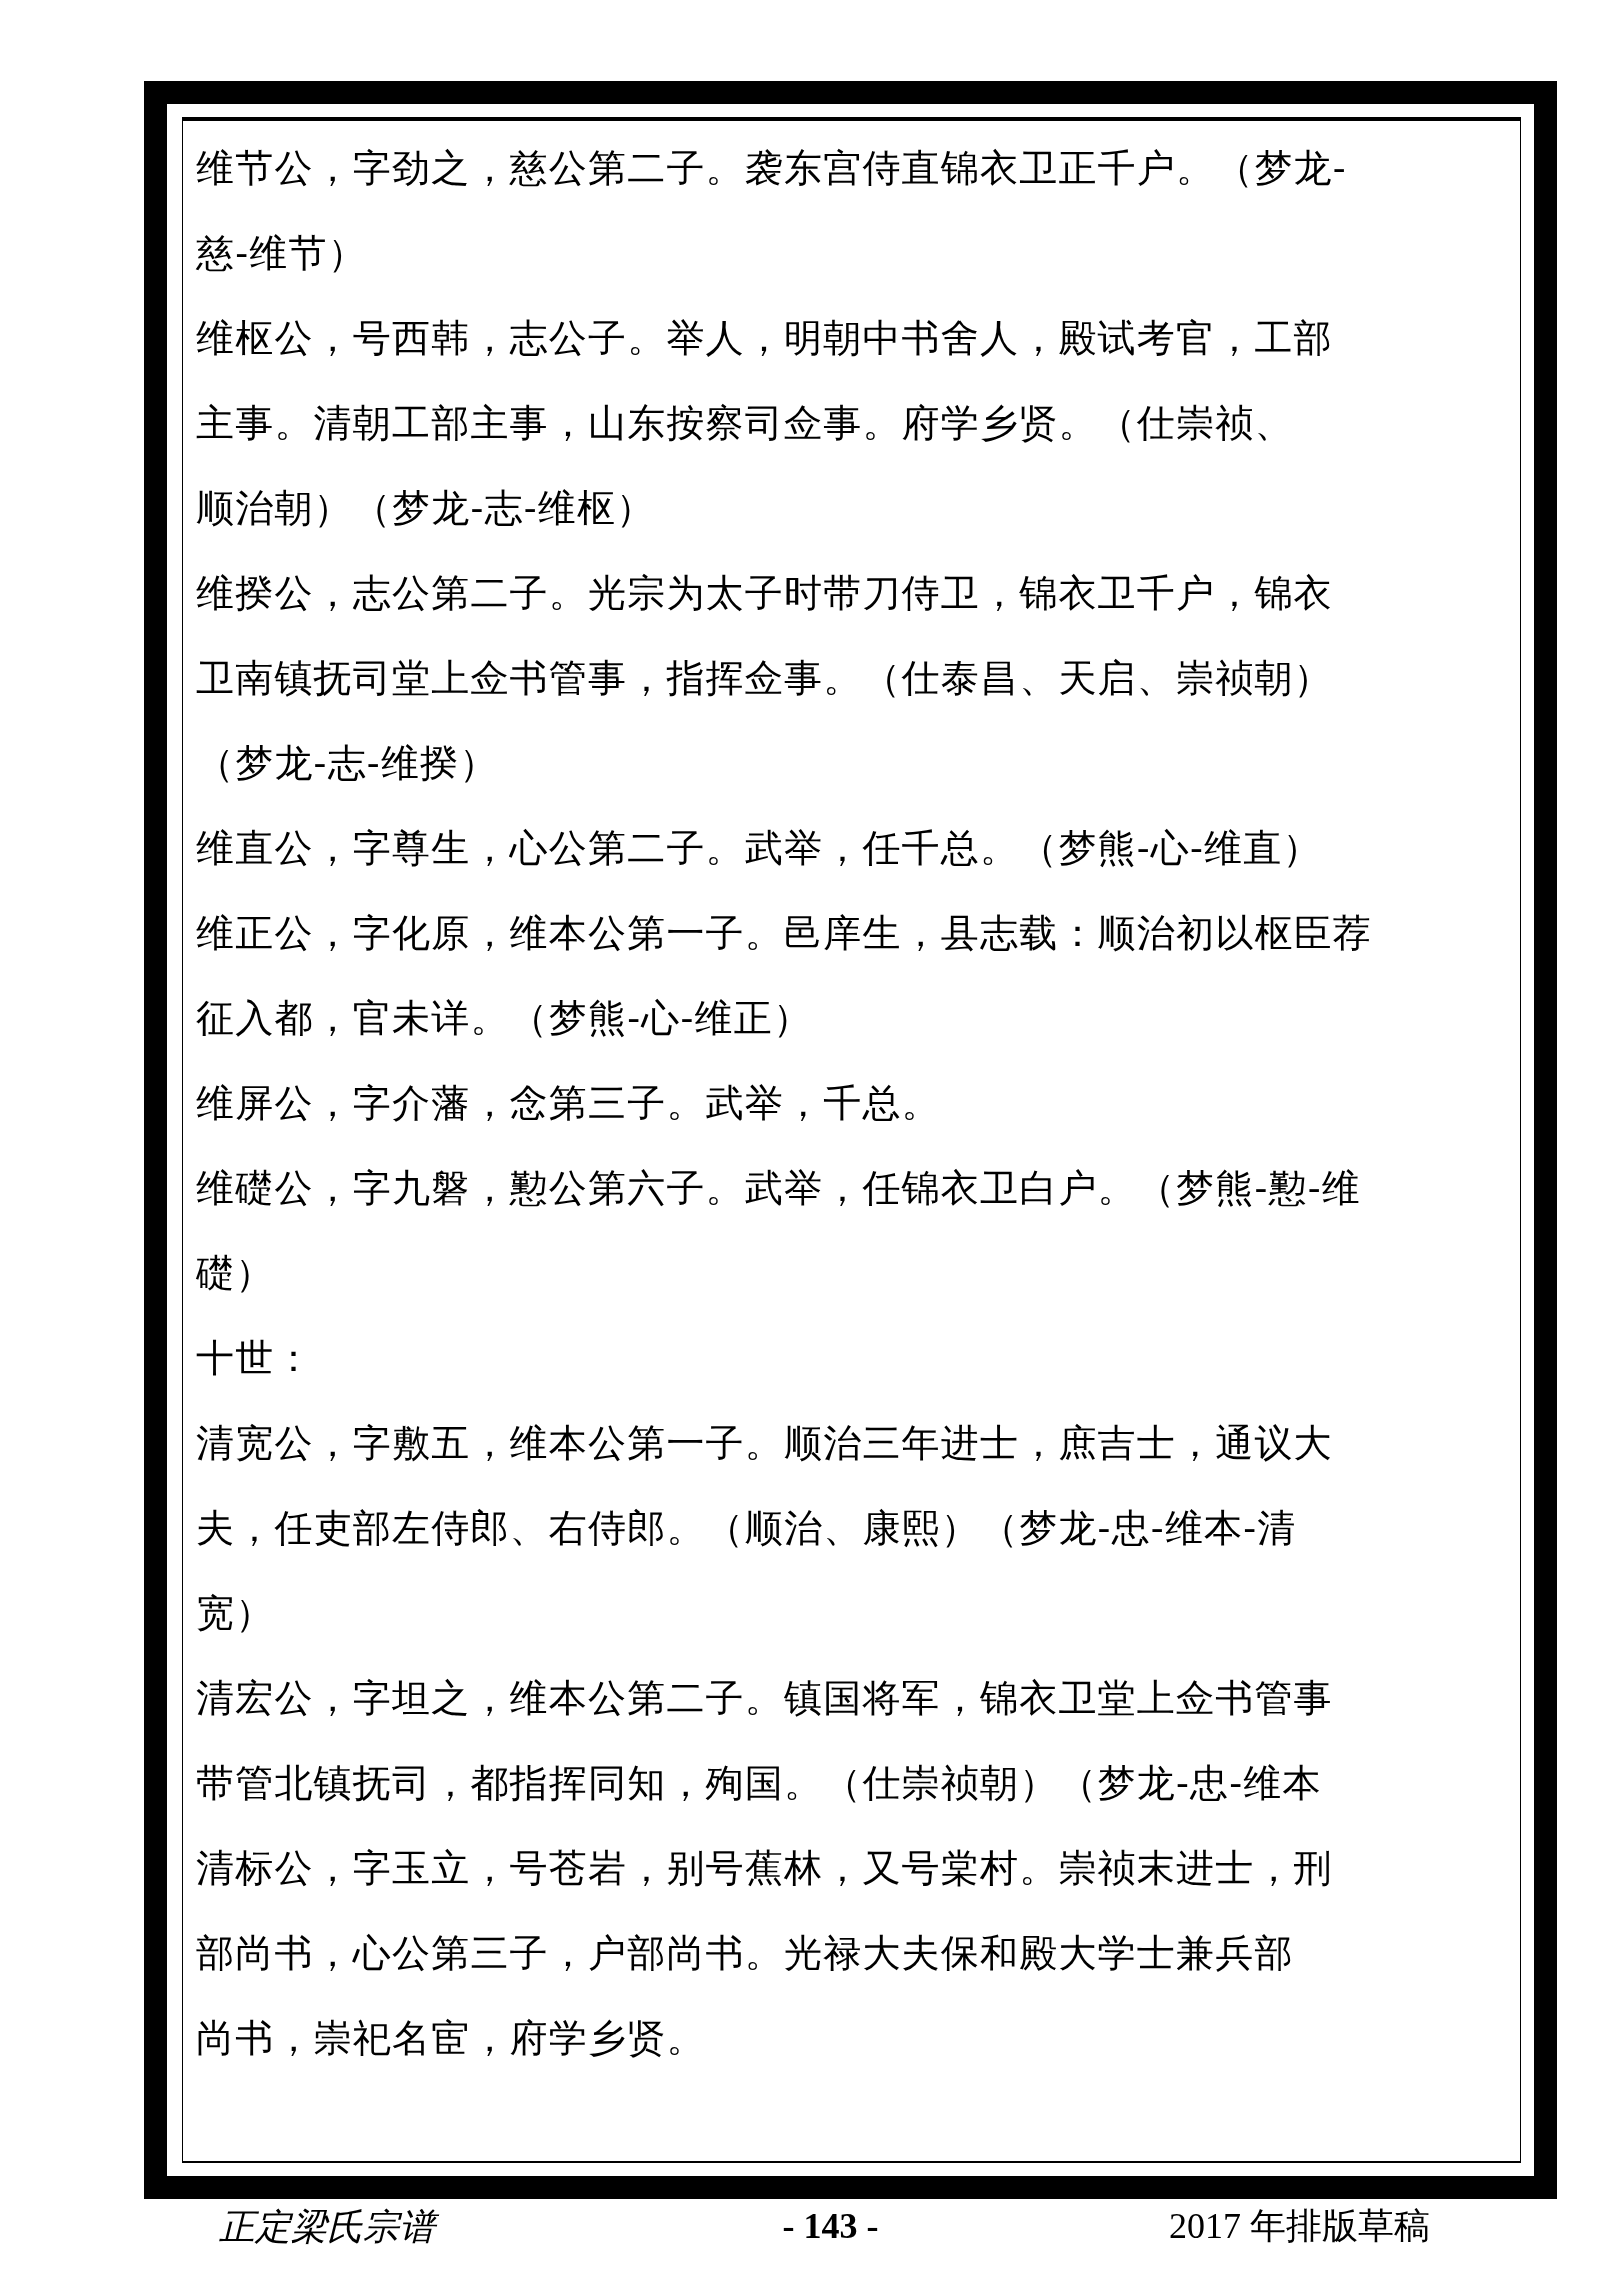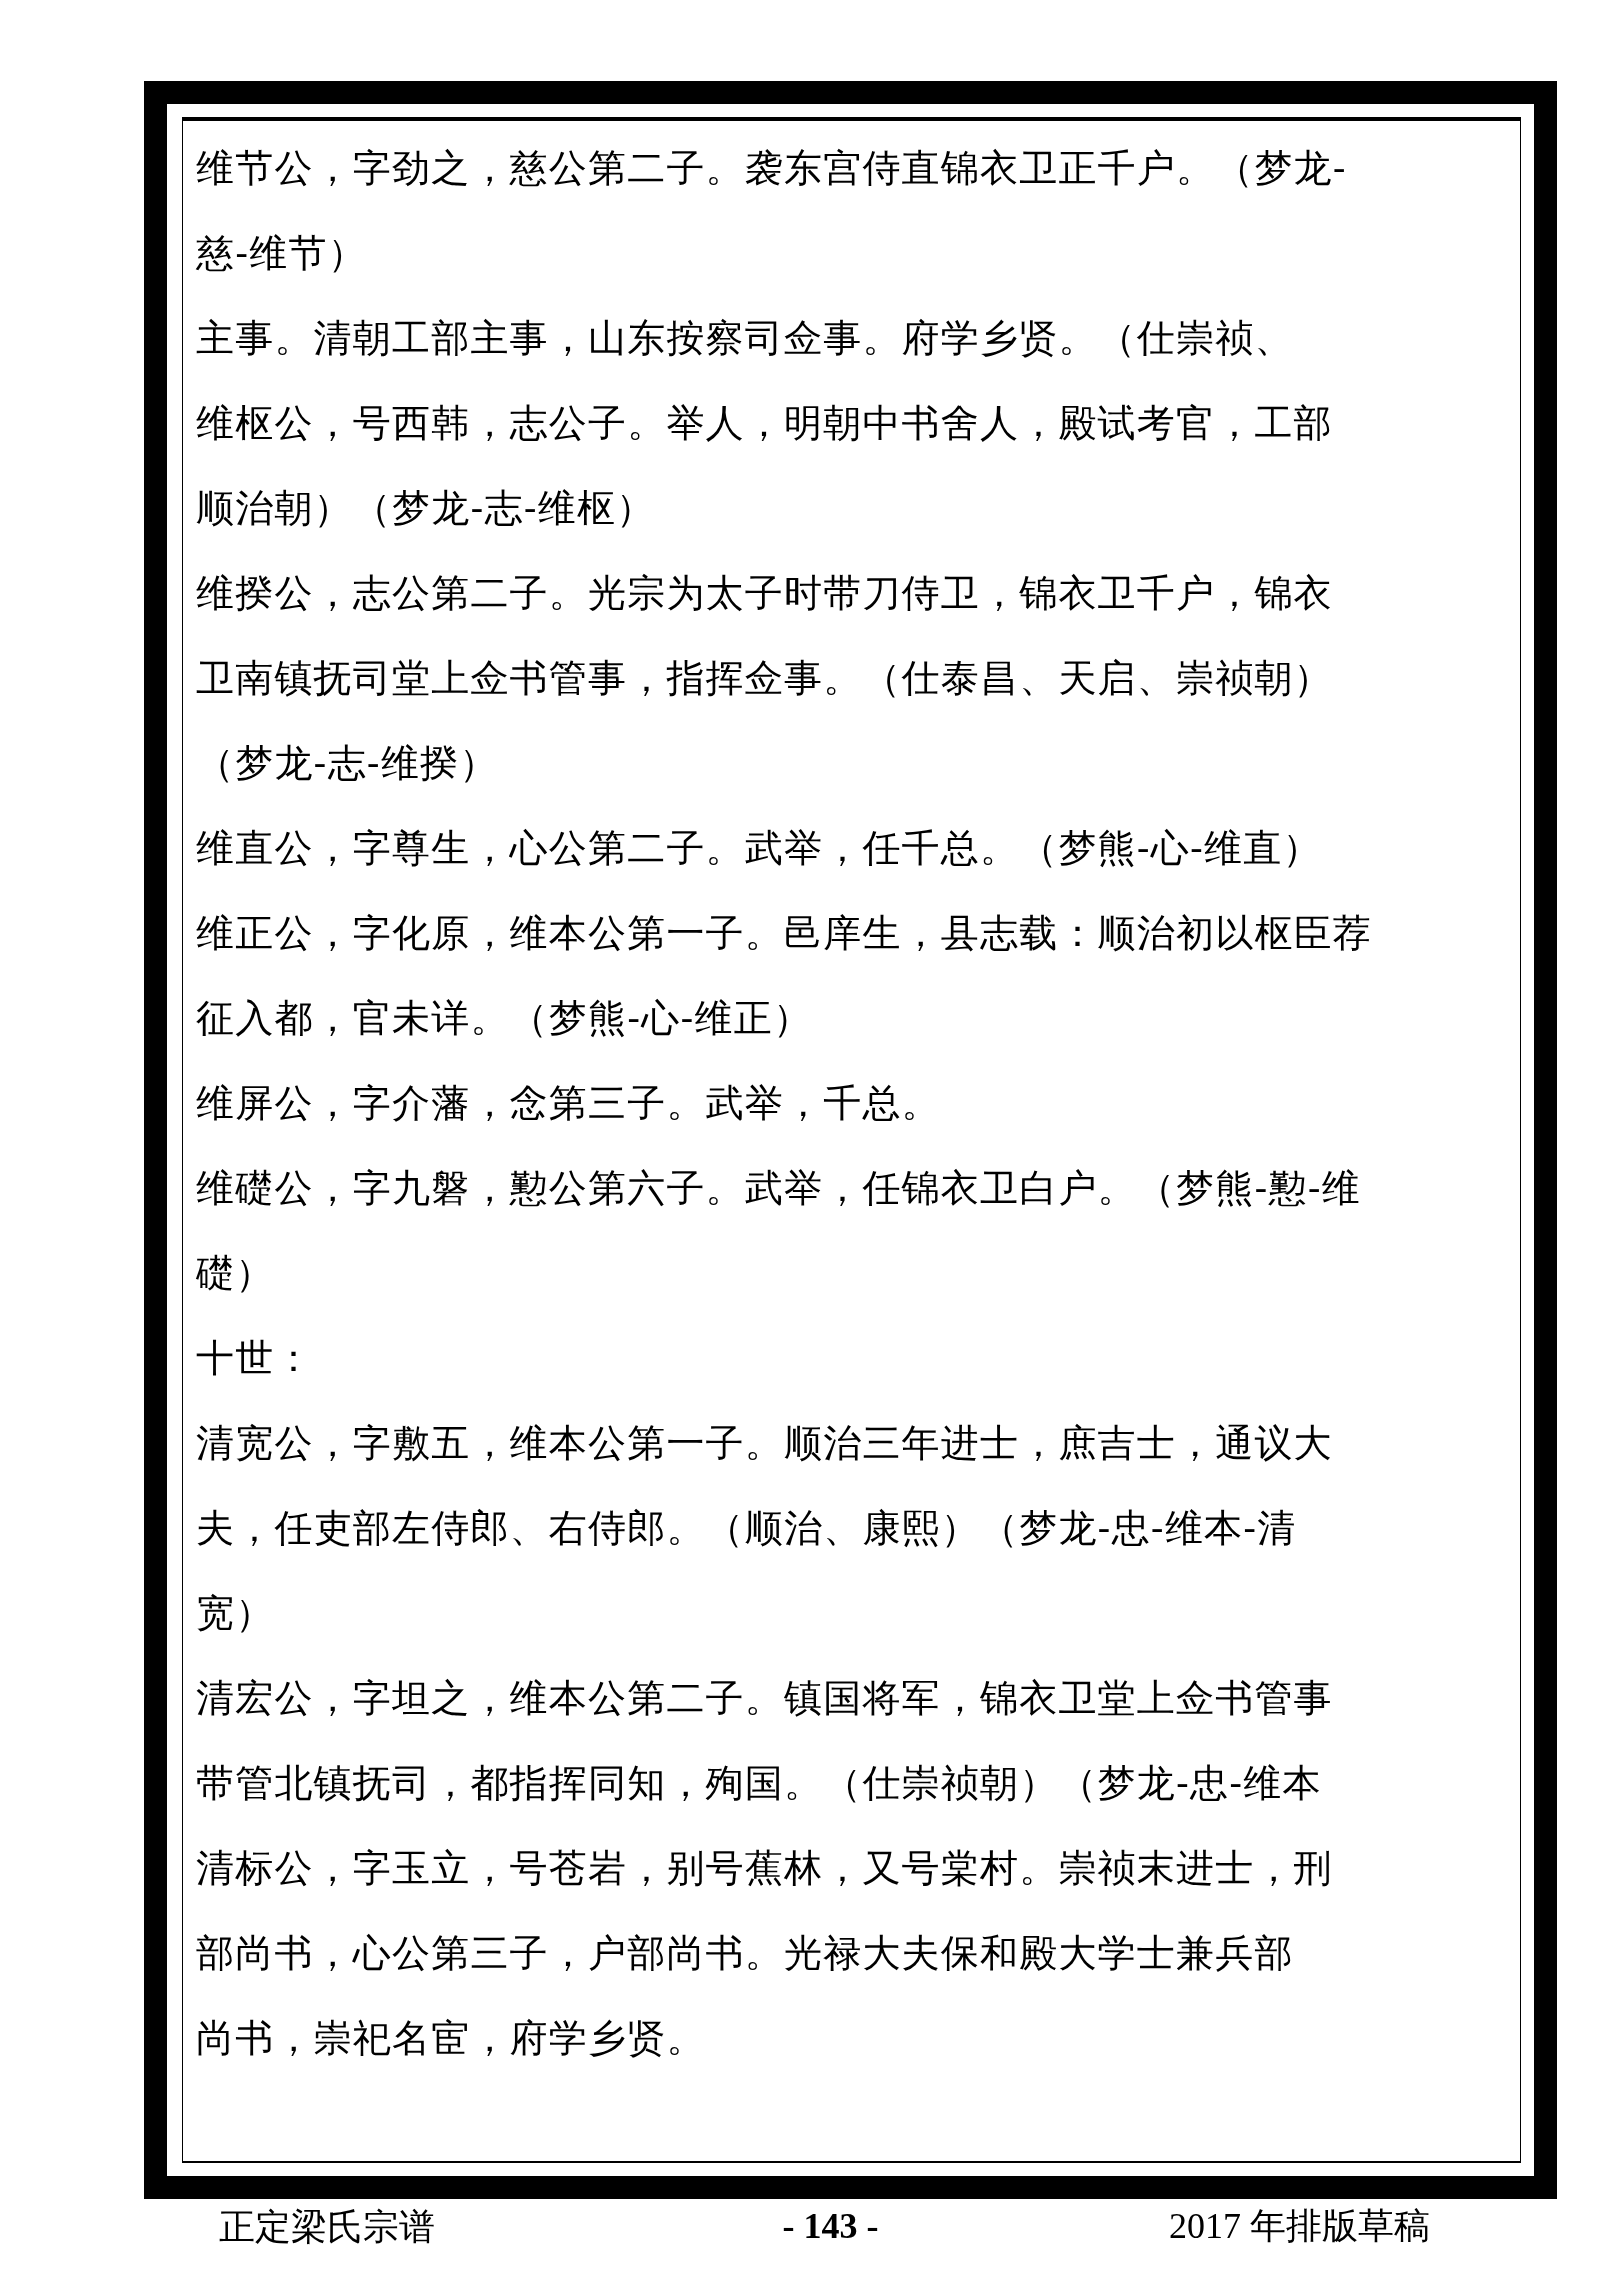--- a/index.html
+++ b/index.html
@@ -71,20 +71,21 @@
       left: 0;
       width: 1623px;
       height: 49px;
       font-size: 36px;
       line-height: 49px;
     }
     .footer-left {
       position: absolute;
       left: 219px;
       font-family: "DejaVu Serif", "Liberation Serif", serif;
+      font-style: italic;
     }
     .footer-center {
       position: absolute;
       left: 761px;
       width: 139px;
       text-align: center;
       font-weight: bold;
       font-family: "Liberation Serif", serif;
     }
     .footer-right {
@@ -99,22 +100,22 @@
 
 <div class="outer-frame"></div>
 <div class="inner-frame"></div>
 
 <div class="content">
   <p class="entry">
     <span class="line">维节公，字劲之，慈公第二子。袭东宫侍直锦衣卫正千户。（梦龙-</span>
     <span class="line cont">慈-维节）</span>
   </p>
   <p class="entry">
+    <span class="line">维枢公，号西韩，志公子。举人，明朝中书舍人，殿试考官，工部</span>
     <span class="line cont">主事。清朝工部主事，山东按察司佥事。府学乡贤。（仕崇祯、</span>
-    <span class="line">维枢公，号西韩，志公子。举人，明朝中书舍人，殿试考官，工部</span>
     <span class="line cont">顺治朝）（梦龙-志-维枢）</span>
   </p>
   <p class="entry">
     <span class="line">维揆公，志公第二子。光宗为太子时带刀侍卫，锦衣卫千户，锦衣</span>
     <span class="line cont">卫南镇抚司堂上佥书管事，指挥佥事。（仕泰昌、天启、崇祯朝）</span>
     <span class="line cont">（梦龙-志-维揆）</span>
   </p>
   <p class="entry">
     <span class="line">维直公，字尊生，心公第二子。武举，任千总。（梦熊-心-维直）</span>
   </p>

